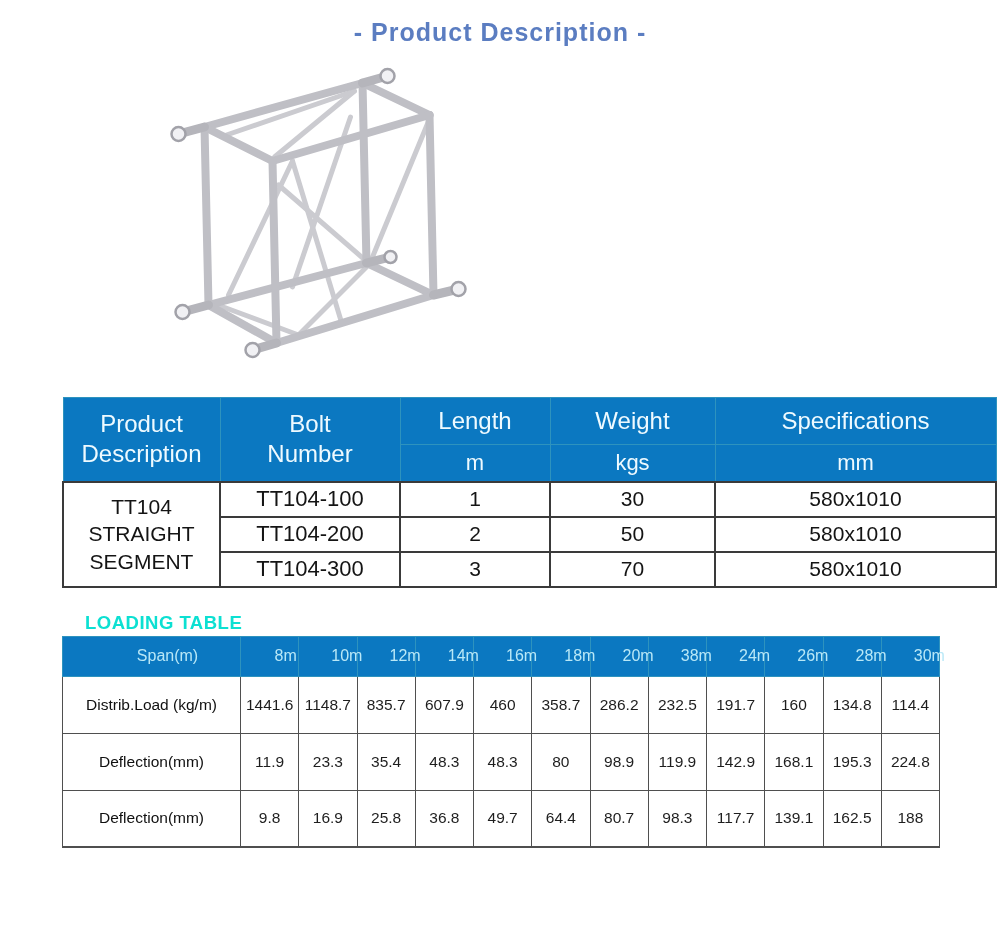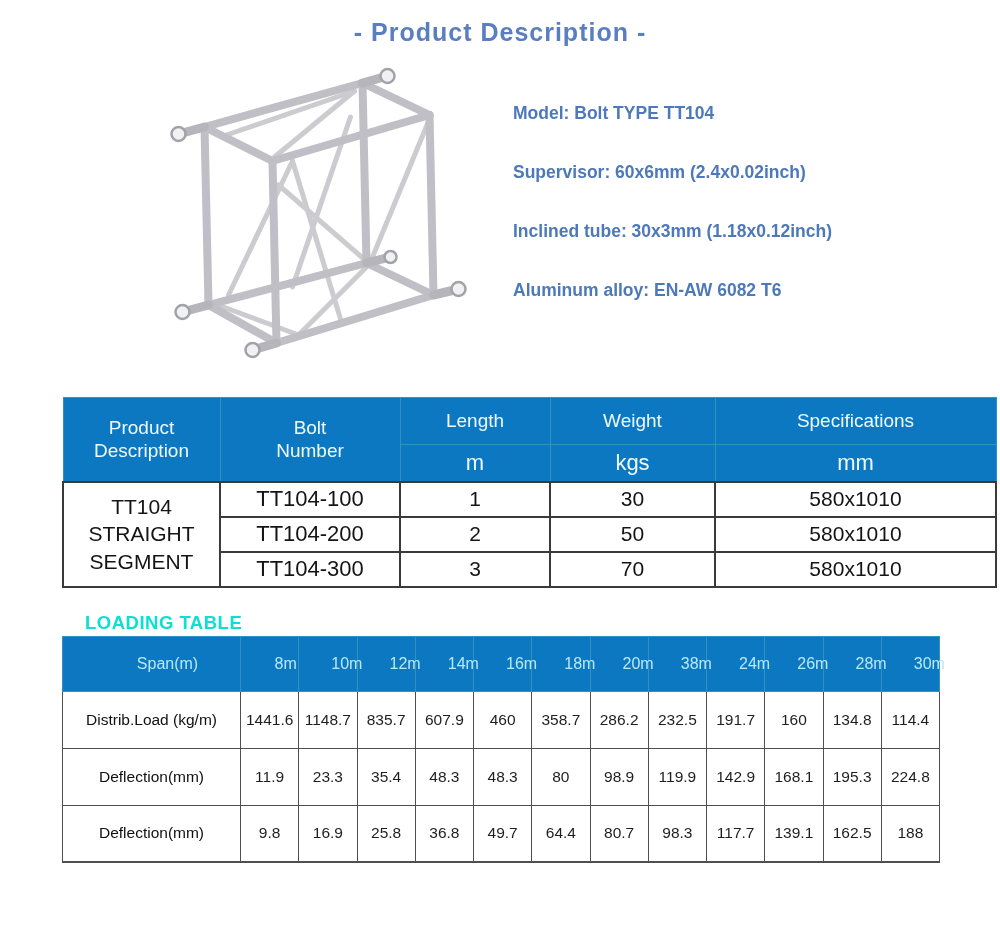--- a/index.html
+++ b/index.html
@@ -28,21 +28,21 @@
     margin-bottom: 38px;
     white-space: nowrap;
   }
   
   table { border-collapse: collapse; table-layout: fixed; }
   .product-table { margin: 14px 0 0 62px; width: 933px; }
   .product-table th {
     background: #0b78c1;
     color: #eefaff;
     font-weight: 400;
-    font-size: 19px;
+    font-size: 24px;
     border: 1px solid #2e93be;
     white-space: pre-line;
     line-height: 1.25;
     padding: 4px 0;
   }
   .product-table thead tr:first-child th { height: 47px; }
   .product-table thead tr:last-child th { height: 37px; font-size: 22px; }
   .product-table td {
     border: 2px solid #3a3a3a;
     background: #ffffff;
@@ -63,21 +63,21 @@
     font-size: 18.5px;
     margin: 24px 0 2px 85px;
     letter-spacing: 0.5px;
   }
   .loading-table { margin-left: 62px; width: 878px; }
   .loading-table th {
     background: #0b78c1;
     color: #b9e8f7;
     font-weight: 400;
     font-size: 16px;
-    height: 55px;
+    height: 40px;
     border: 1px solid #2e93be;
     padding-left: 32px;
   }
   .loading-table td {
     border: 1px solid #4f4f4f;
     background: #ffffff;
     color: #1e1e1e;
     font-size: 15.5px;
     text-align: center;
     height: 57px;
@@ -135,26 +135,20 @@
       <g fill="#f1f1f4" stroke="#a2a2a9" stroke-width="2.5">
 
         <circle cx="36" cy="81" r="7"></circle>
           <circle cx="40" cy="259" r="7"></circle>
         <circle cx="110" cy="297" r="7"></circle>
           <circle cx="245" cy="23" r="7"></circle>
         <circle cx="248" cy="204" r="6"></circle>
           <circle cx="316" cy="236" r="7"></circle>
       </g>
     </svg>
-  </div>
-  <div class="specs">
-    <div class="spec-item">Model: Bolt TYPE TT104</div>
-    <div class="spec-item">Supervisor: 60x6mm (2.4x0.02inch)</div>
-    <div class="spec-item">Inclined tube: 30x3mm (1.18x0.12inch)</div>
-    <div class="spec-item">Aluminum alloy: EN-AW 6082 T6</div>
   </div>
 </div>
 
 <table class="product-table">
   <thead>
     <tr>
       <th class="col-pd" rowspan="2">Product
 Description</th>
       <th class="col-in" rowspan="2">Bolt
 Number</th>

